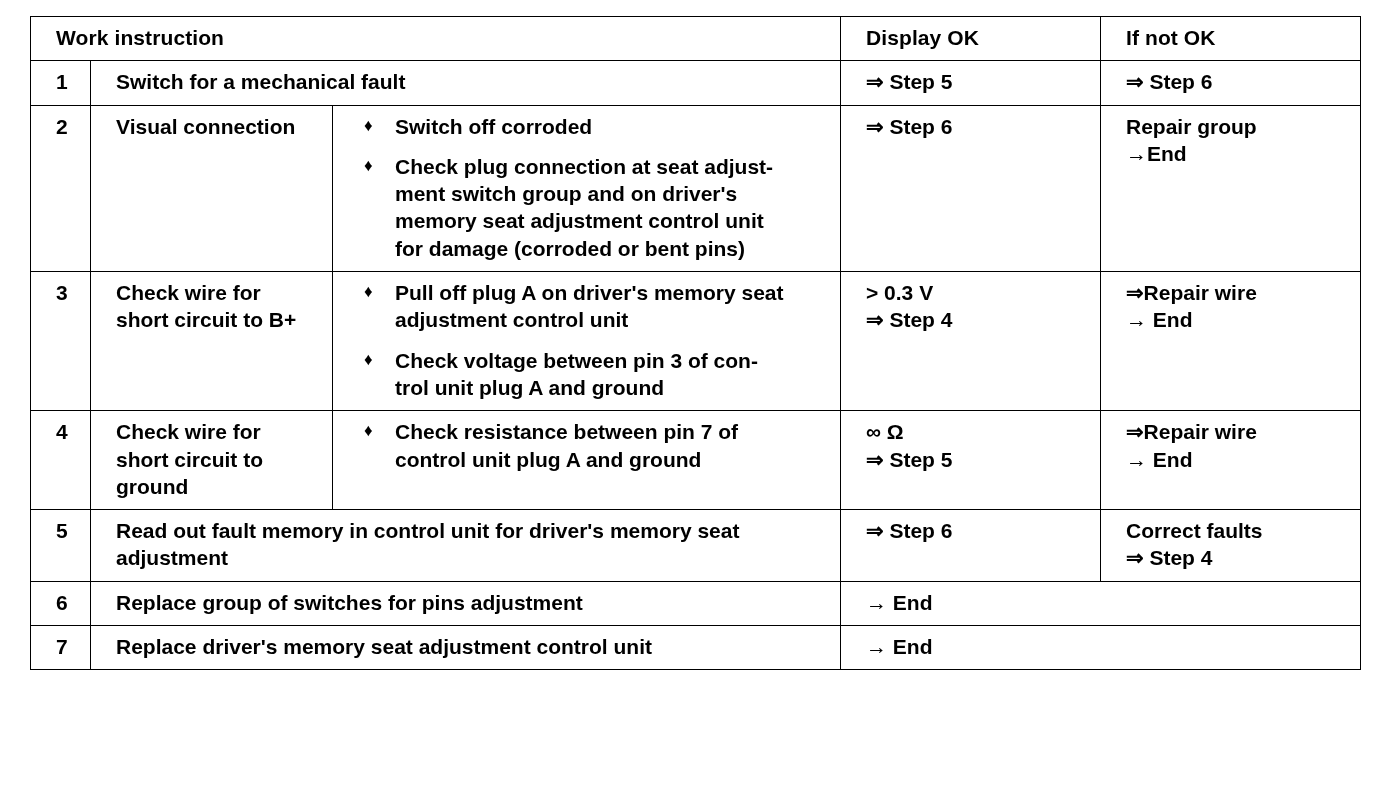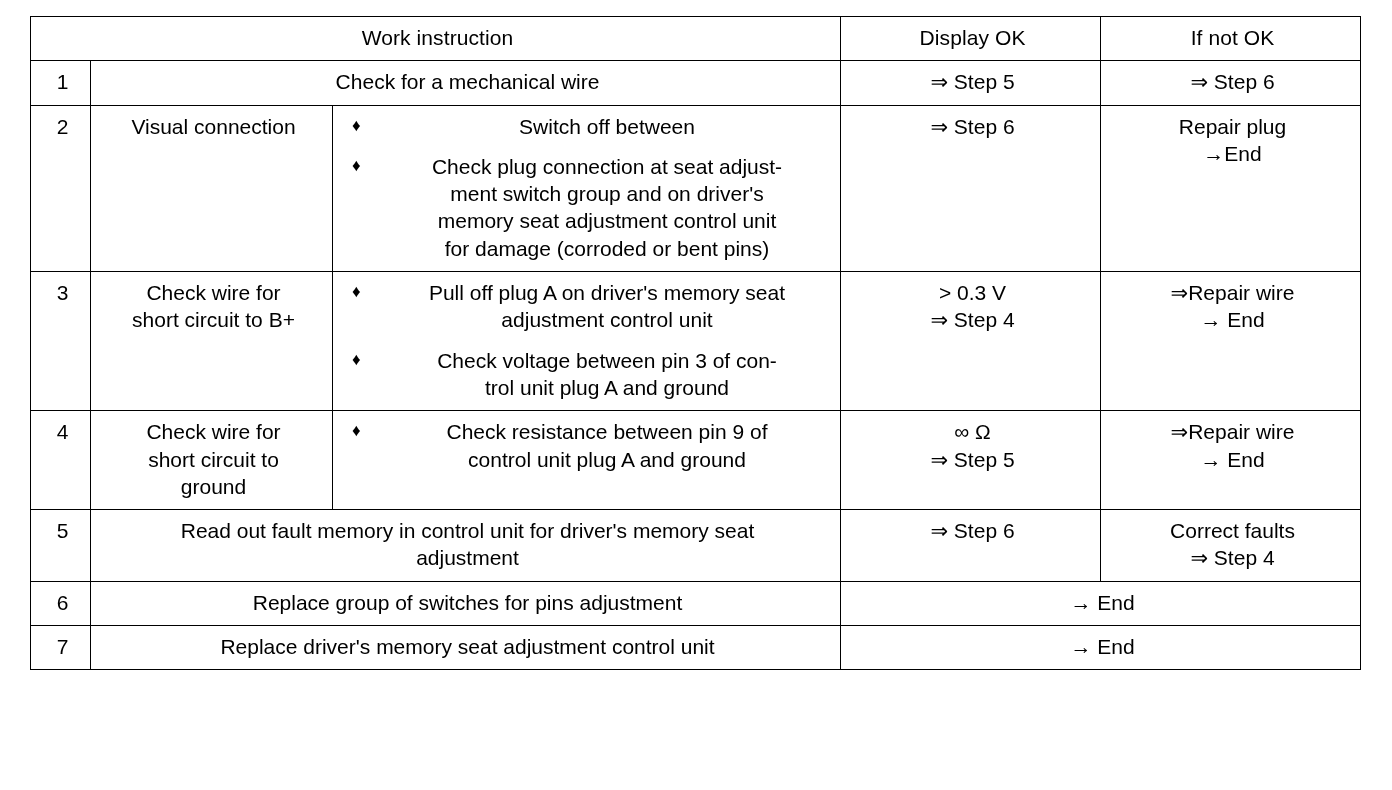--- a/index.html
+++ b/index.html
@@ -25,25 +25,25 @@
     left: 30px;
     top: 16px;
     width: 1330px;
     border-collapse: collapse;
     table-layout: fixed;
     background: #ffffff;
   }
   table.wi-table td, table.wi-table th {
     border: 1.6px solid #000000;
     vertical-align: top;
-    padding: 7px 9px 9px 13px;
+    padding: 7px 9px 9px 25px;
     font-size: 21px;
     line-height: 1.30;
-    font-weight: normal;
-    text-align: center;
+    font-weight: bold;
+    text-align: left;
     color: #000;
   }
   
   col.c-num   { width: 60px; }
   col.c-task  { width: 242px; }
   col.c-detail{ width: 508px; }
   col.c-ok    { width: 260px; }
   col.c-notok { width: 260px; }
 
   th.hdr {
@@ -94,45 +94,45 @@
       <tr>
         <th class="hdr" colspan="3">Work instruction</th>
         <th class="hdr">Display OK</th>
         <th class="hdr">If not OK</th>
       </tr>
     </thead>
     <tbody>
 
       <tr>
         <td class="num">1</td>
-        <td colspan="2" class="nowrapline">Check for a mechanical wire</td>
+        <td colspan="2" class="nowrapline">Switch for a mechanical fault</td>
         <td class="nowrapline">⇒ Step 5</td>
         <td class="nowrapline">⇒ Step 6</td>
       </tr>
 
       <tr>
         <td class="num">2</td>
         <td class="nowrapline">Visual connection</td>
         <td>
           <ul class="bullets">
             <li>
               <span class="bullet-glyph">♦</span>
-              <span class="nowrapline">Switch off between</span>
+              <span class="nowrapline">Switch off corroded</span>
             </li>
             <li>
               <span class="bullet-glyph">♦</span>
               <span class="nowrapline">Check plug connection at seat adjust-
 ment switch group and on driver's
 memory seat adjustment control unit
 for damage (corroded or bent pins)</span>
             </li>
           </ul>
         </td>
         <td class="nowrapline">⇒ Step 6</td>
-        <td class="nowrapline">Repair plug
+        <td class="nowrapline">Repair group
 →End</td>
       </tr>
 
       <tr>
         <td class="num">3</td>
         <td class="nowrapline">Check wire for
 short circuit to B+</td>
         <td>
           <ul class="bullets">
             <li>
@@ -155,21 +155,21 @@
 
       <tr>
         <td class="num">4</td>
         <td class="nowrapline">Check wire for
 short circuit to
 ground</td>
         <td>
           <ul class="bullets">
             <li>
               <span class="bullet-glyph">♦</span>
-              <span class="nowrapline">Check resistance between pin 9 of
+              <span class="nowrapline">Check resistance between pin 7 of
 control unit plug A and ground</span>
             </li>
           </ul>
         </td>
         <td class="nowrapline">∞ Ω
 ⇒ Step 5</td>
         <td class="nowrapline">⇒Repair wire
 → End</td>
       </tr>
 

